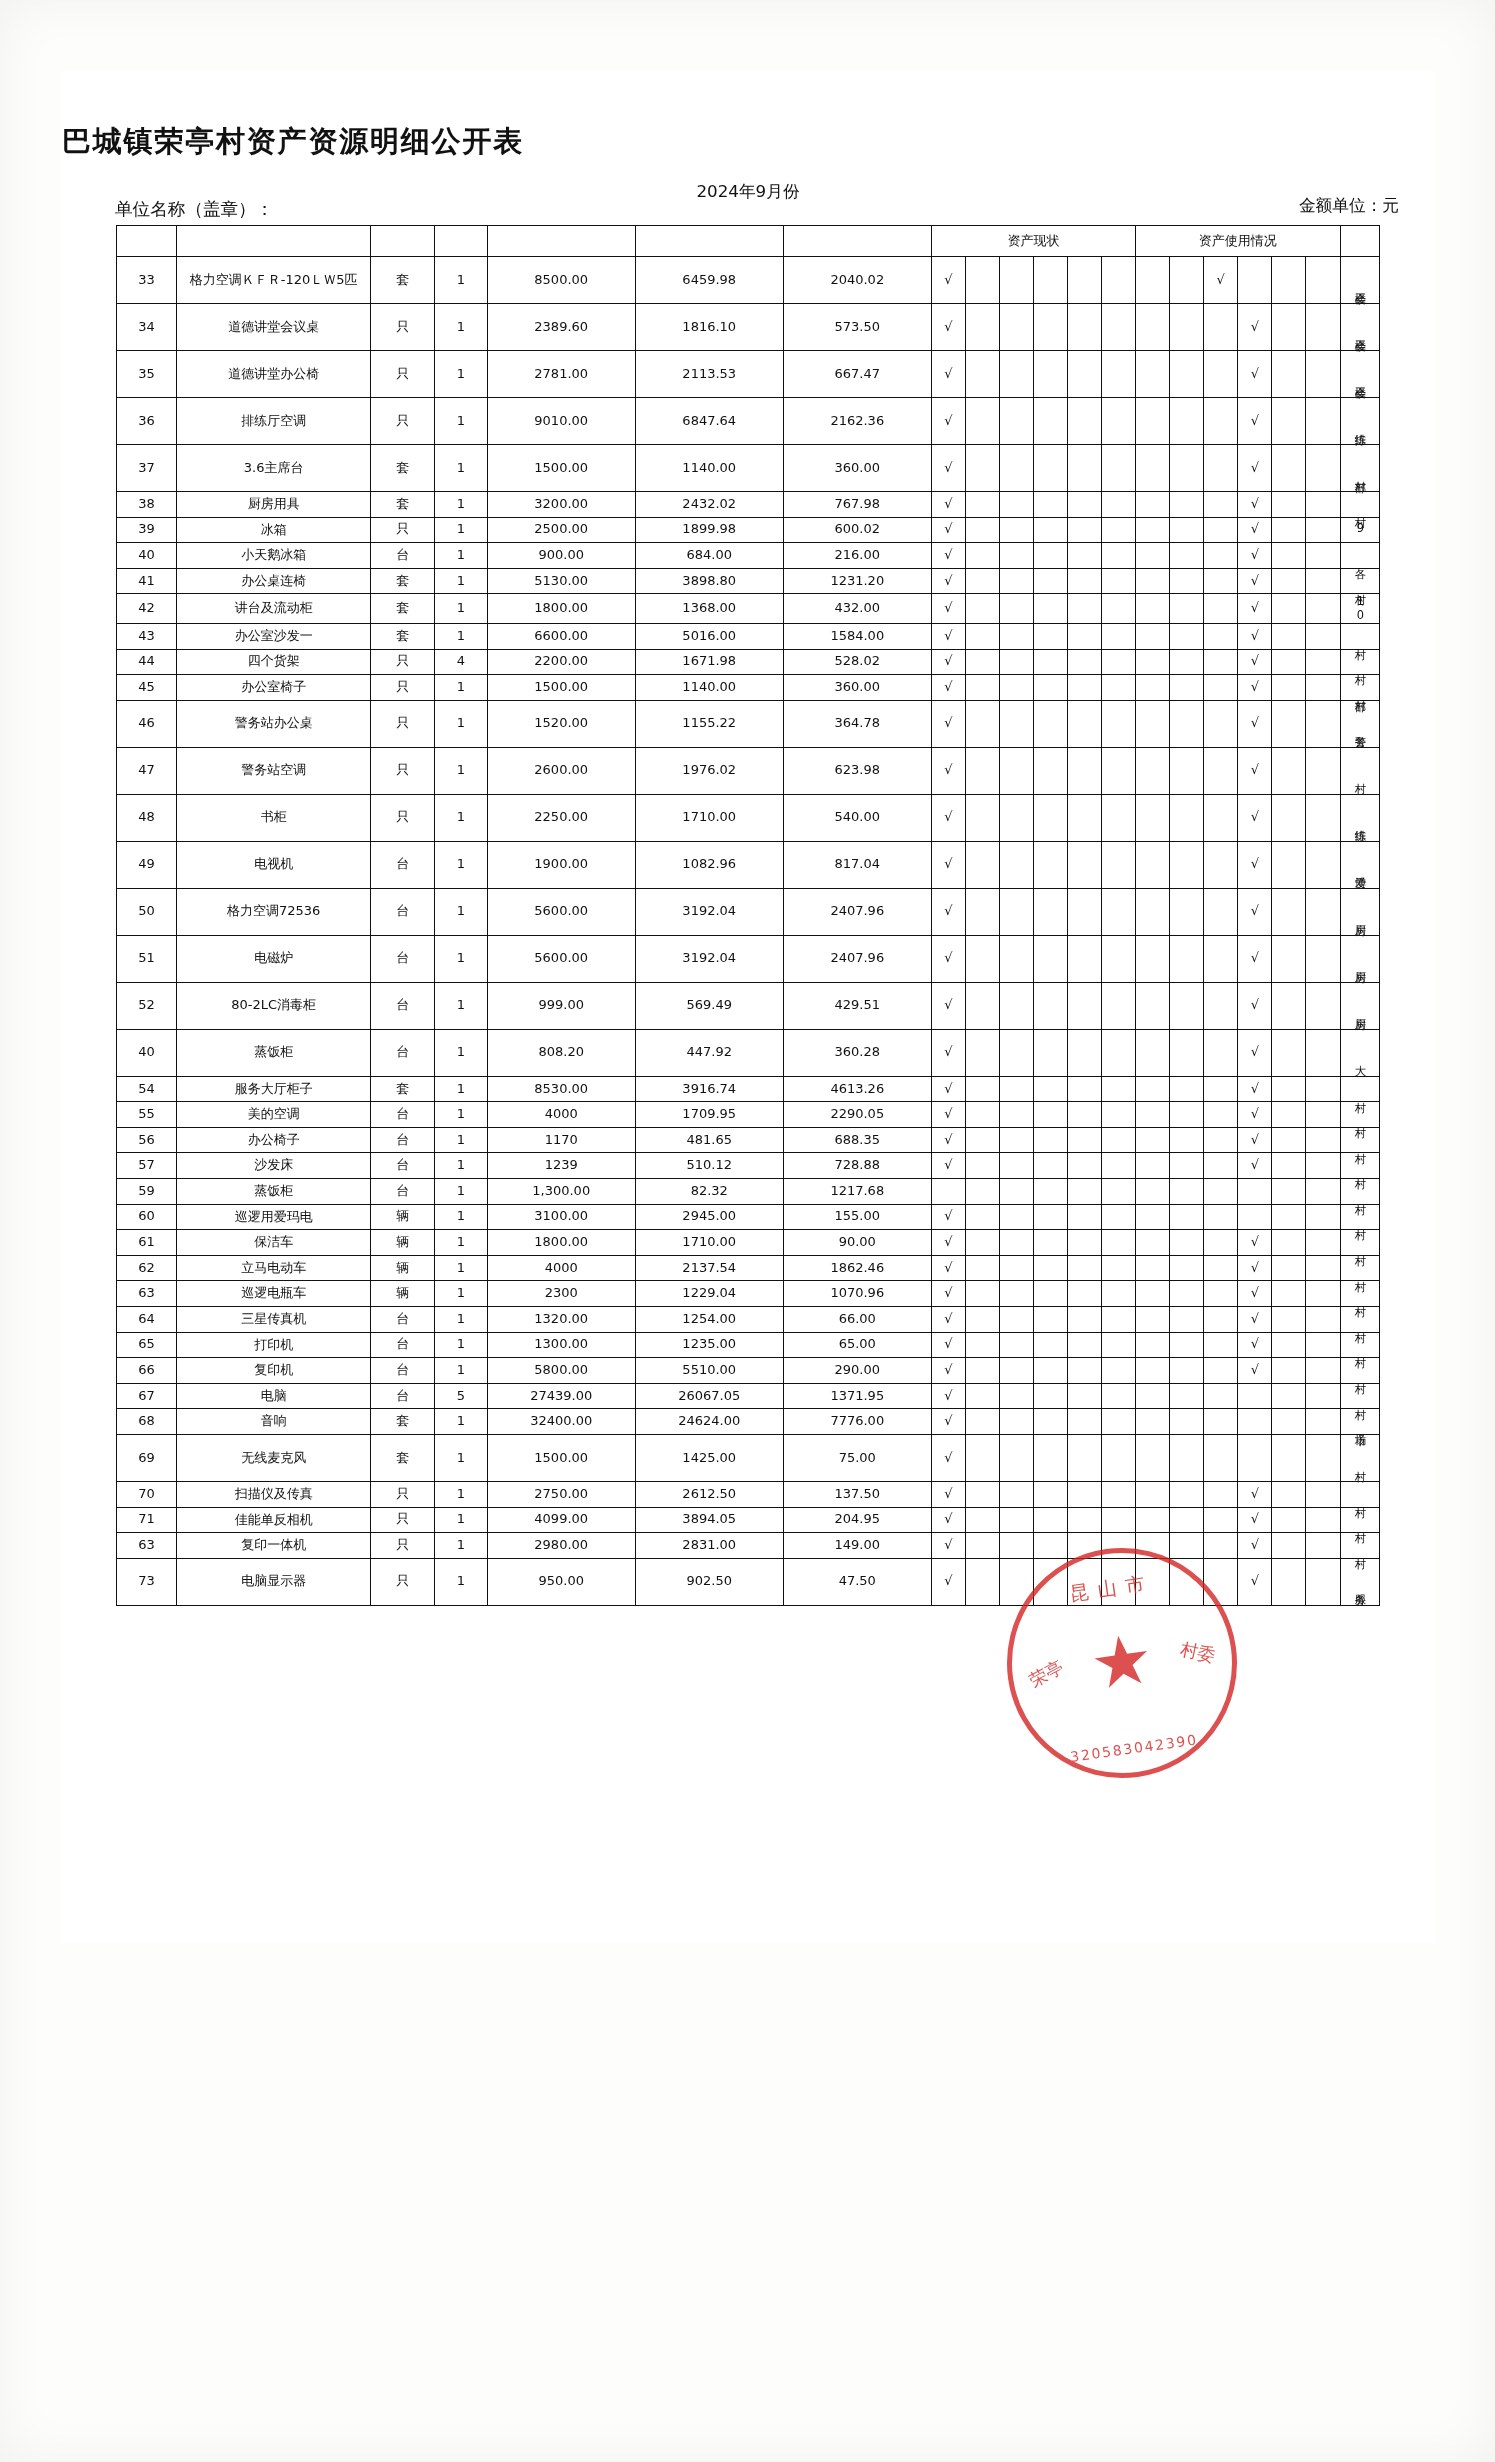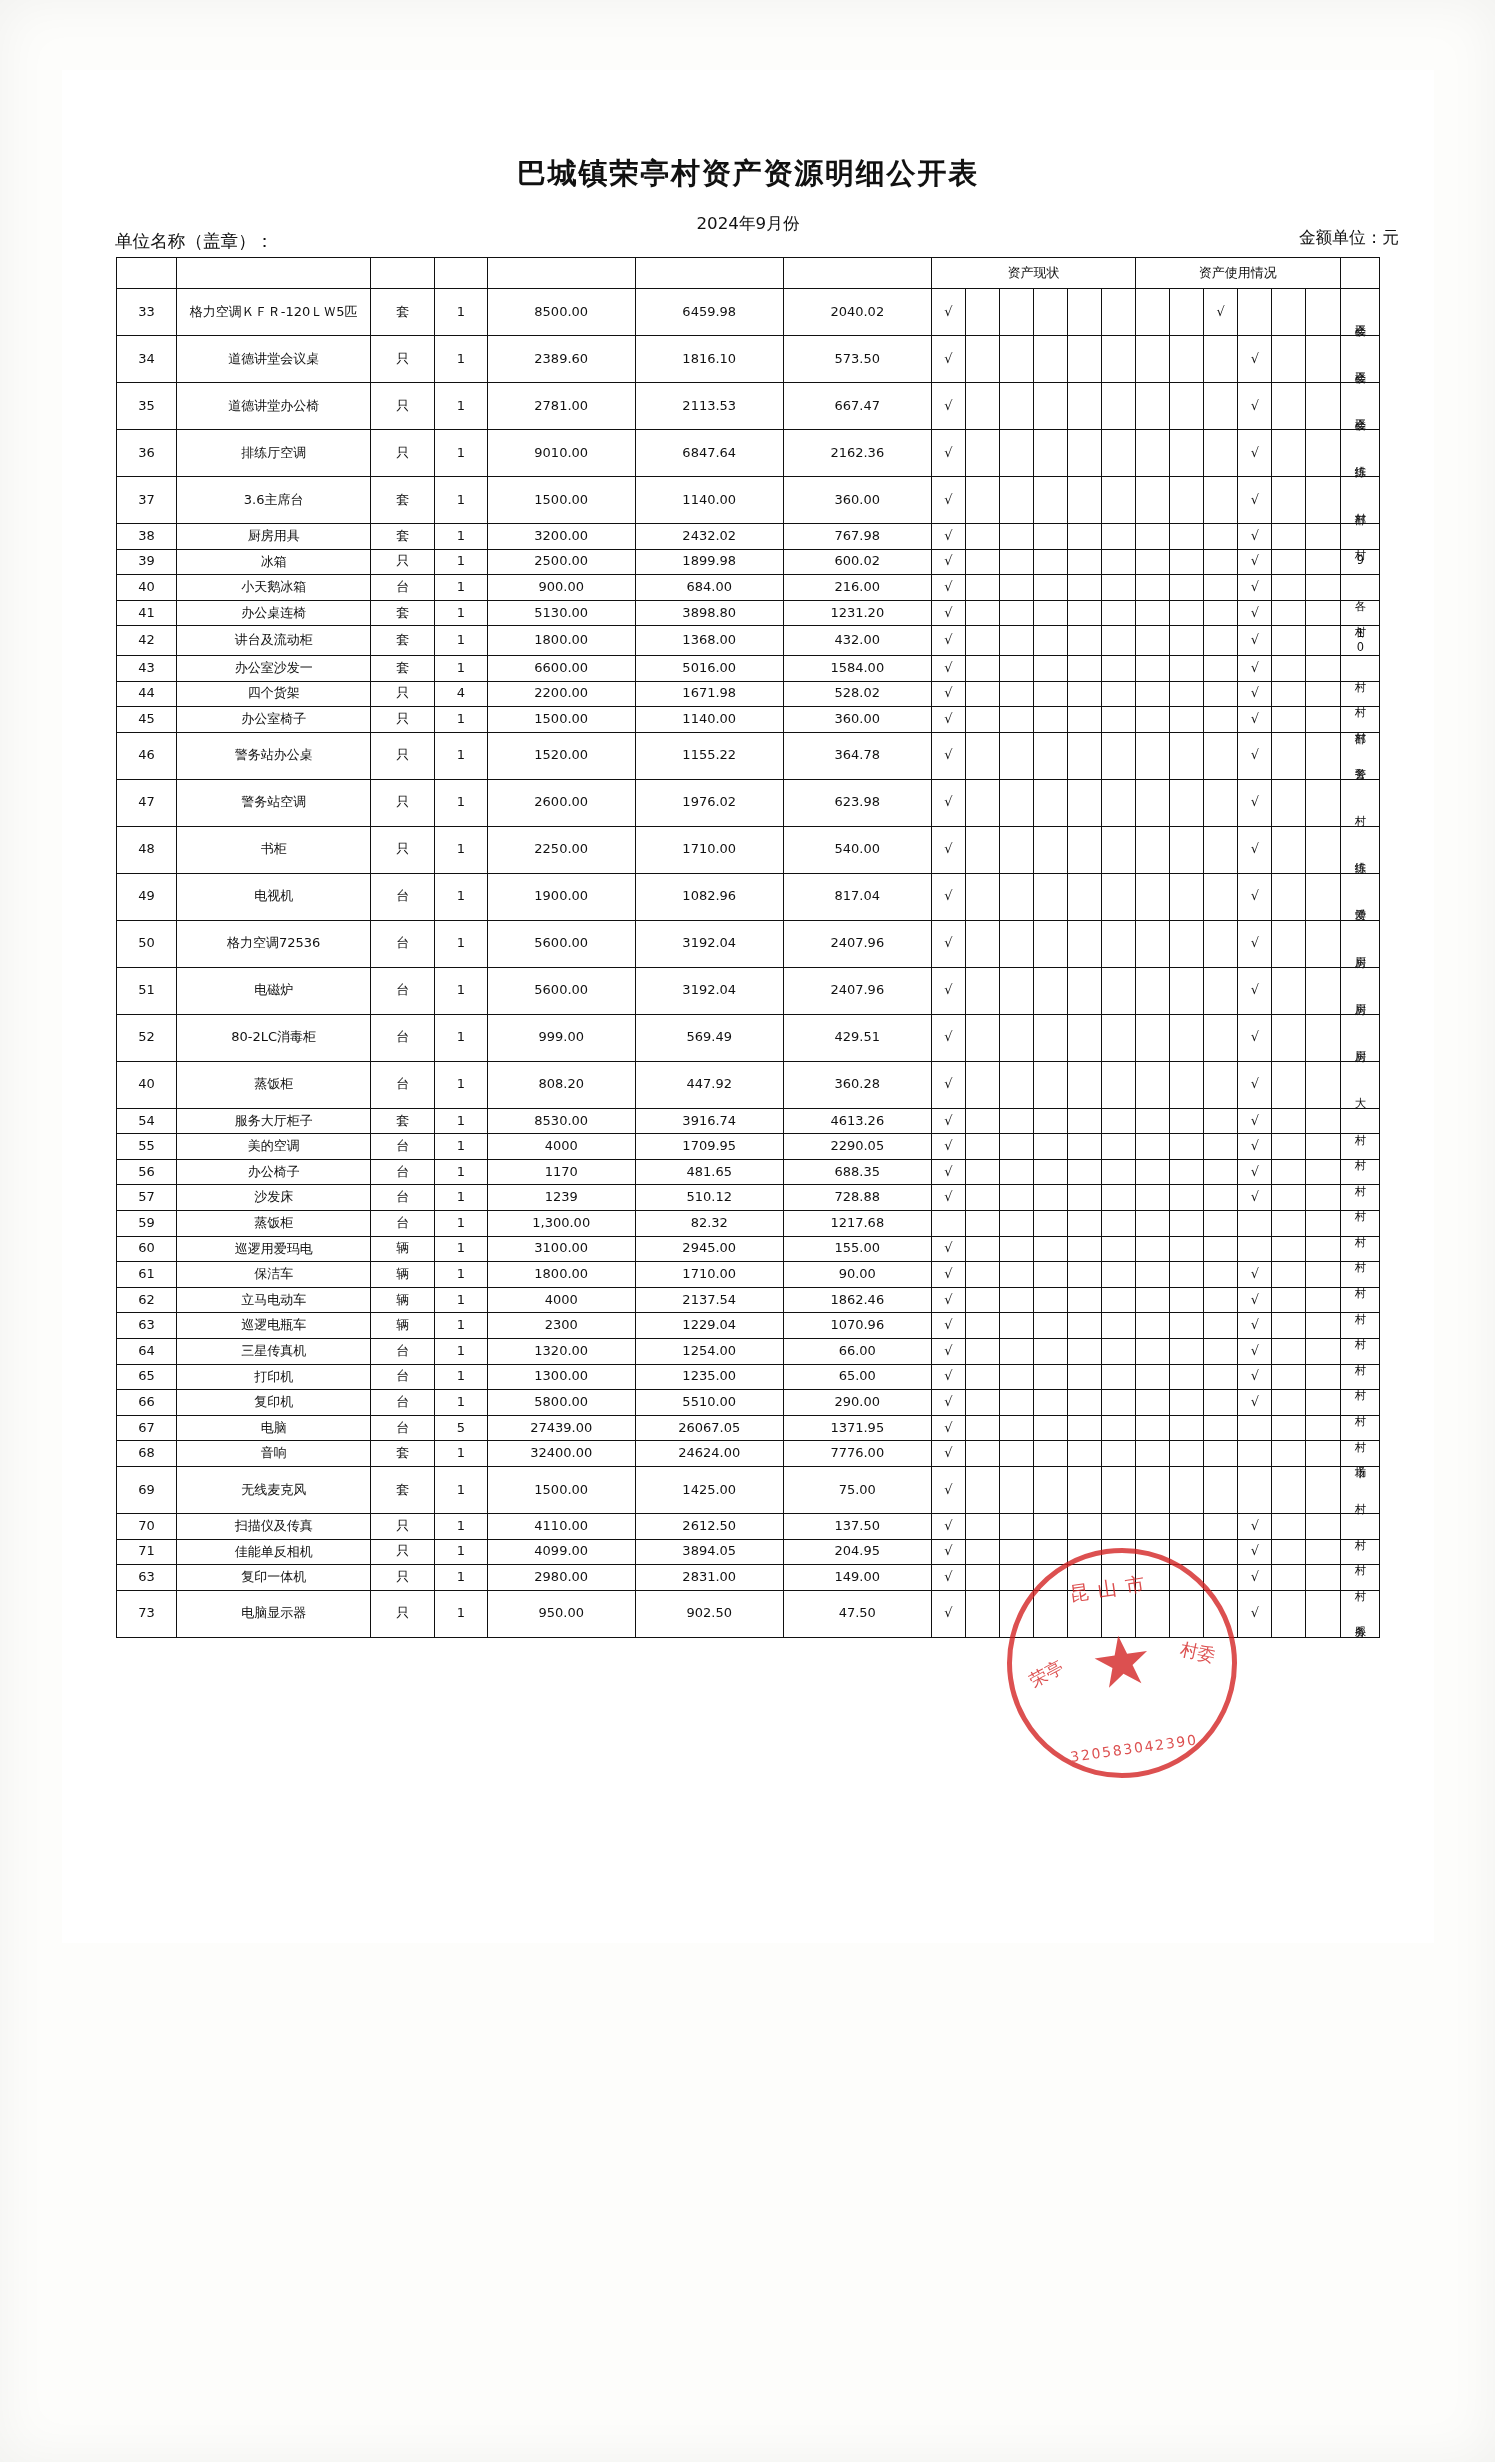--- a/index.html
+++ b/index.html
@@ -18,25 +18,25 @@
     background:#fdfdfb;
   }
   .sheet{
     position:absolute;
     left:62px; top:70px;
     width:1372px;
     height:1873px;
     background:#ffffff;
   }
   .title{
-    text-align:center;
+    text-align:left;
     font-size:29px;
     font-weight:bold;
     letter-spacing:1.8px;
-    margin-top:84px;
+    margin-top:52px;
     font-family:"DejaVu Serif", serif;
   }
   .subline{
     position:relative;
     height:40px;
     margin-top:23px;
   }
   .unit-name{
     position:absolute;
     left:53px; top:12.3px;
@@ -1010,21 +1010,21 @@
             <td class="c-chk tick"></td>
             <td class="c-chk tick"></td>
             <td class="c-chk tick"></td>
             <td class="c-last"><span class="vert">村</span></td>
           </tr>
           <tr class="rowshort">
             <td class="c-no">70</td>
             <td class="c-name"><span class="name-wrap">扫描仪及传真</span></td>
             <td class="c-unit">只</td>
             <td class="c-qty">1</td>
-            <td class="c-amt">4110.00</td>
+            <td class="c-amt">2750.00</td>
             <td class="c-amt">2612.50</td>
             <td class="c-amt">137.50</td>
             <td class="c-chk tick">√</td>
             <td class="c-chk tick"></td>
             <td class="c-chk tick"></td>
             <td class="c-chk tick"></td>
             <td class="c-chk tick"></td>
             <td class="c-chk tick"></td>
             <td class="c-chk tick"></td>
             <td class="c-chk tick"></td>

